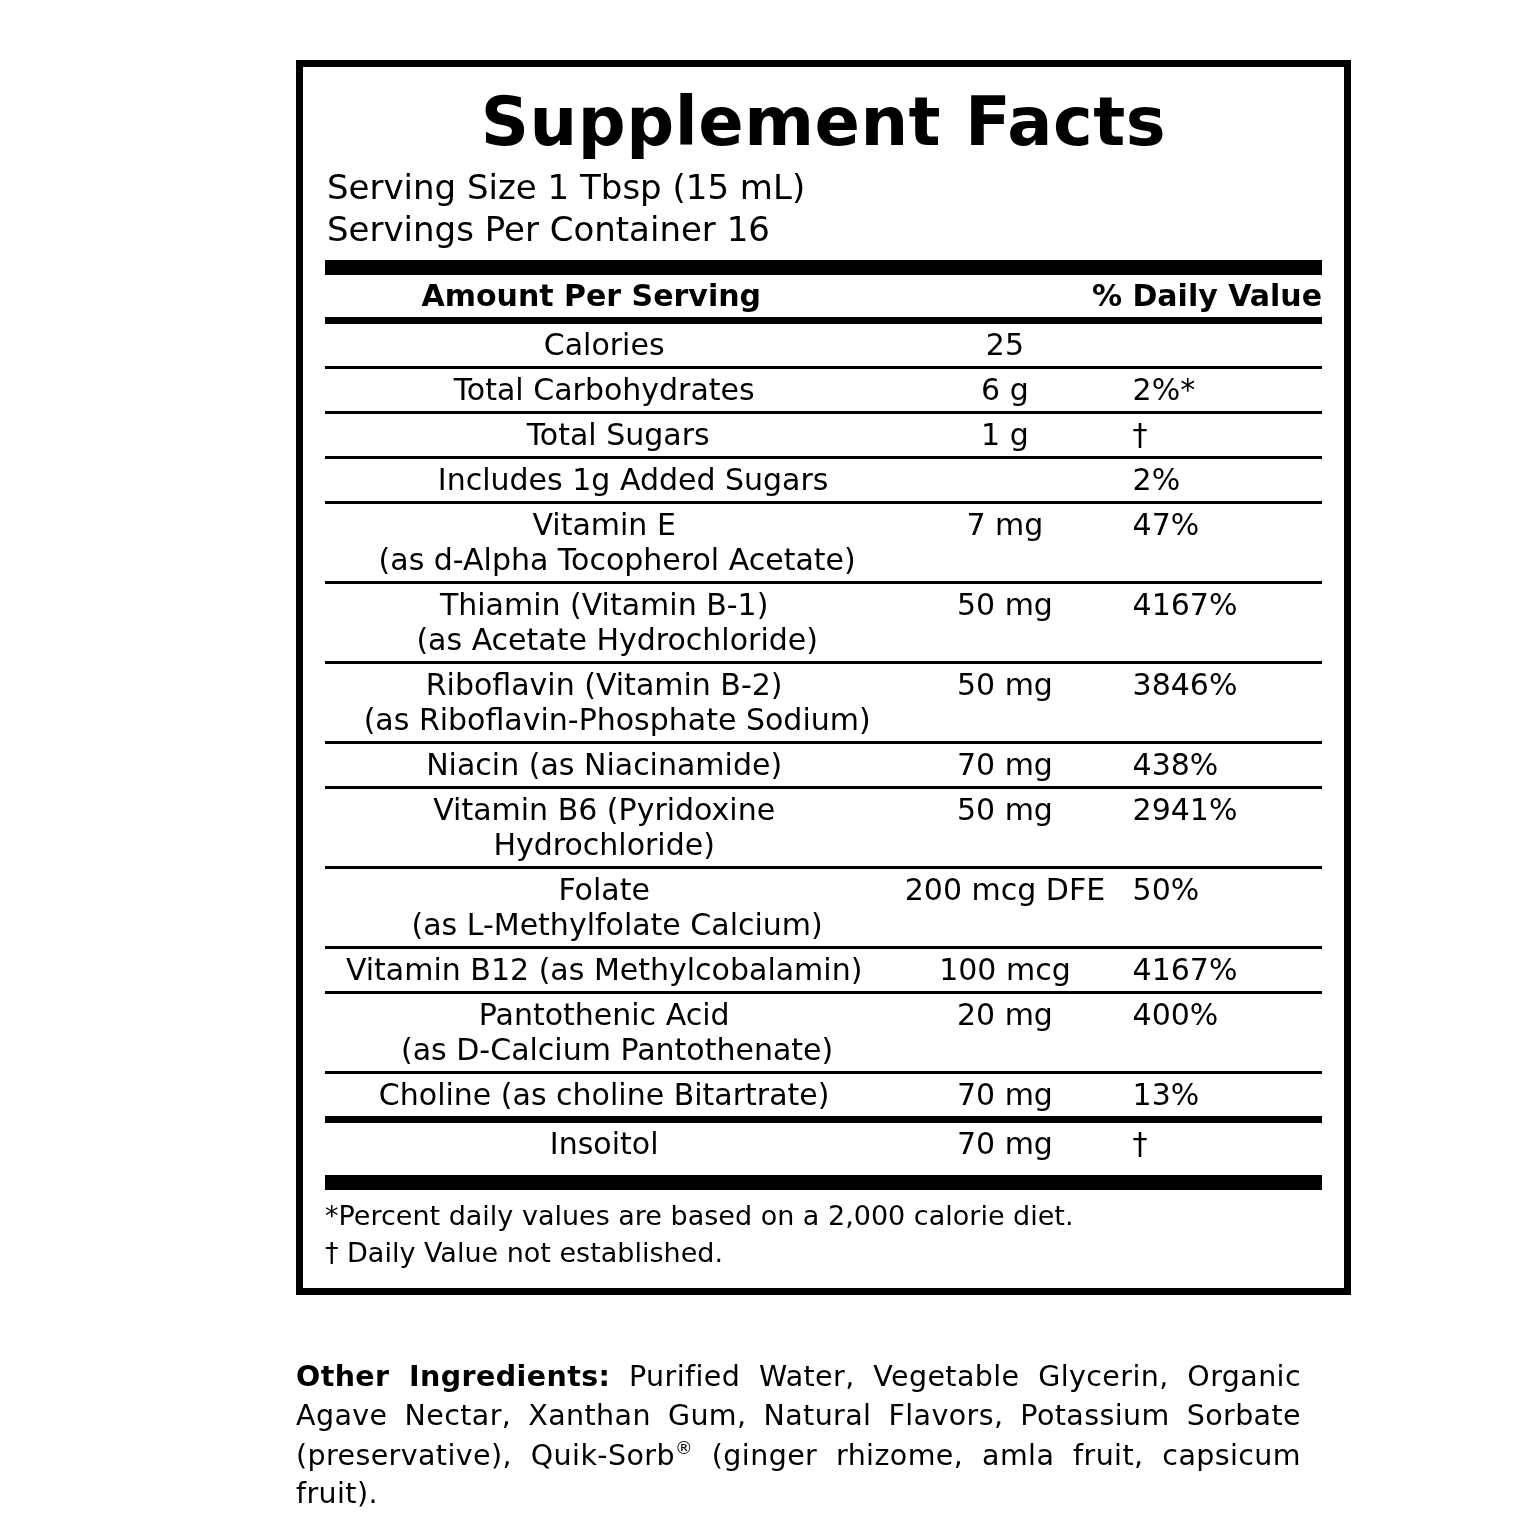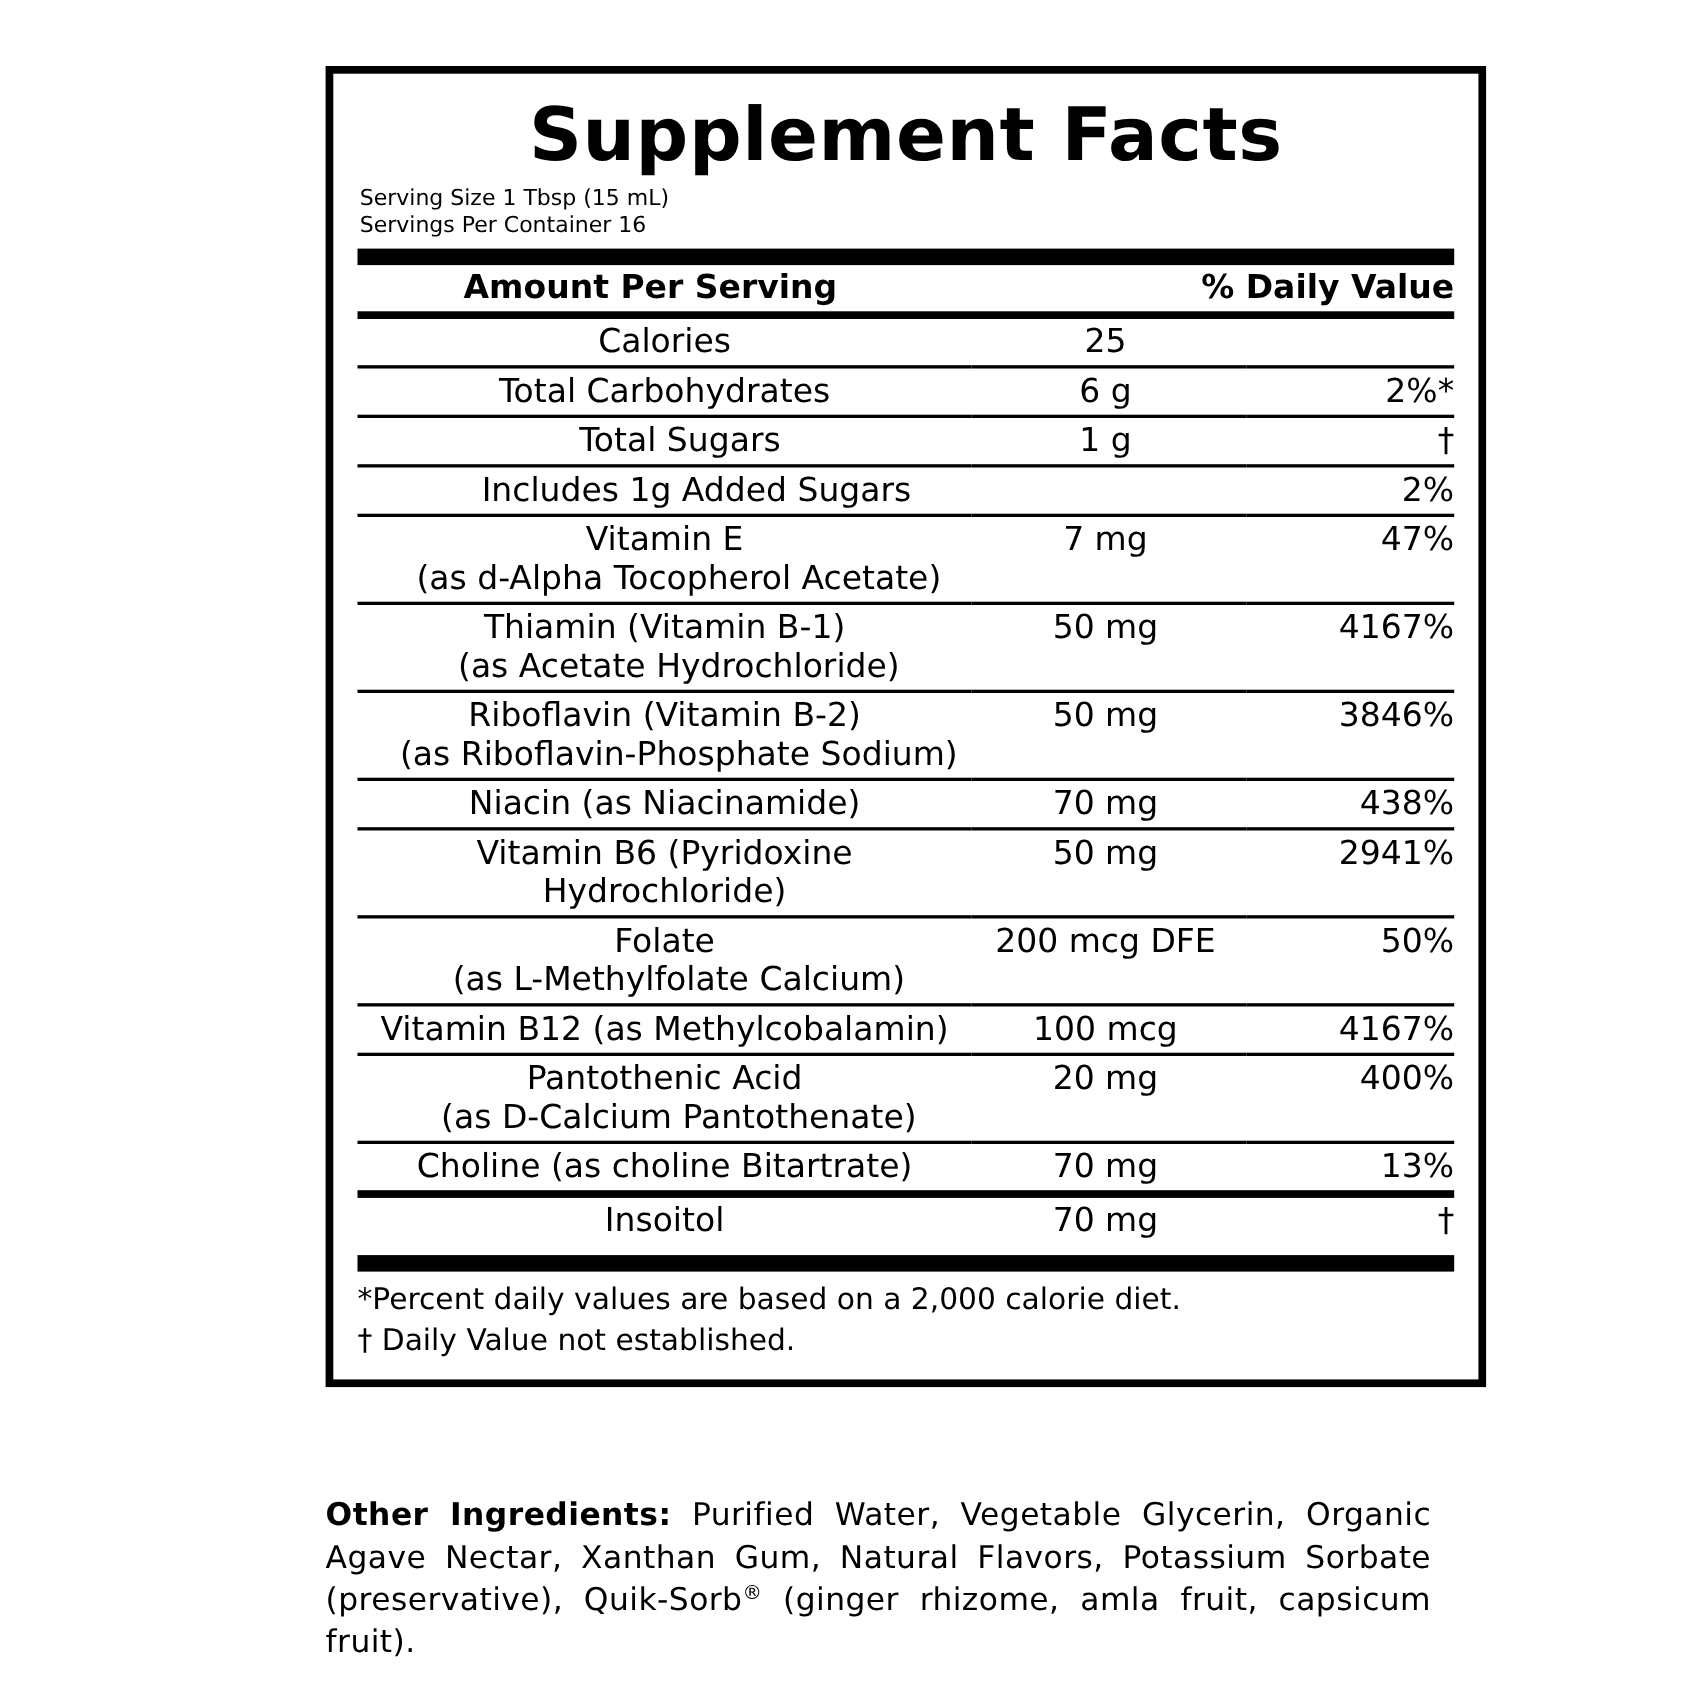--- a/index.html
+++ b/index.html
@@ -32,21 +32,21 @@
   .title {
     font-size: 67px;
     font-weight: bold;
     letter-spacing: 0.5px;
     line-height: 1.05;
     text-align: center;
     margin: 6px 0 10px 0;
     white-space: nowrap;
   }
   .serving {
-    font-size: 20px;
+    font-size: 34px;
     line-height: 1.22;
     margin-left: 2px;
   }
   .rule-thick {
     height: 15px;
     background: #000;
     margin: 10px 0 0 0;
   }
   .rule-med {
     height: 7px;
@@ -65,21 +65,21 @@
   table.facts tr.no-line td {
     border-bottom: none;
   }
   .hdr td {
     font-weight: bold;
     border-bottom: none !important;
     padding-bottom: 6px;
   }
   .c-name { text-align: center; width: 56%; }
   .c-amt  { text-align: center; width: 25%; white-space: nowrap; padding-right: 6px !important; }
-  .c-dv   { text-align: right; width: 19%; white-space: nowrap; }
+  .c-dv   { text-align: left; width: 19%; white-space: nowrap; }
   .sub1 { padding-left: 28px; display: inline-block; }
   .sub2 { padding-left: 58px; display: inline-block; }
   .sub-line { display: block; padding-left: 26px; }
   .footnotes {
     font-size: 27px;
     line-height: 1.3;
     padding-top: 8px;
   }
   .other {
     position: absolute;

